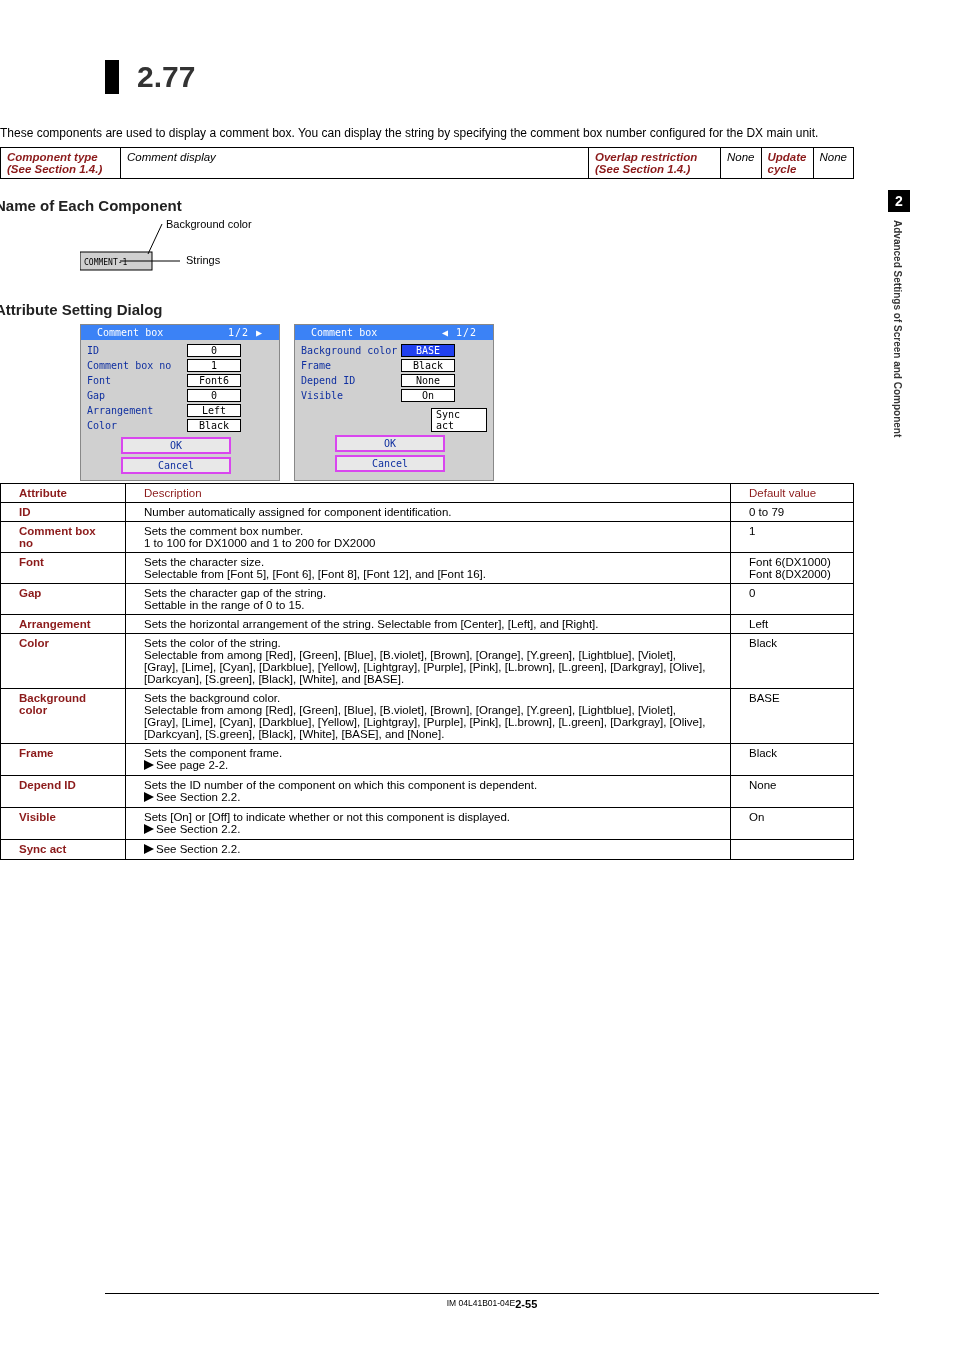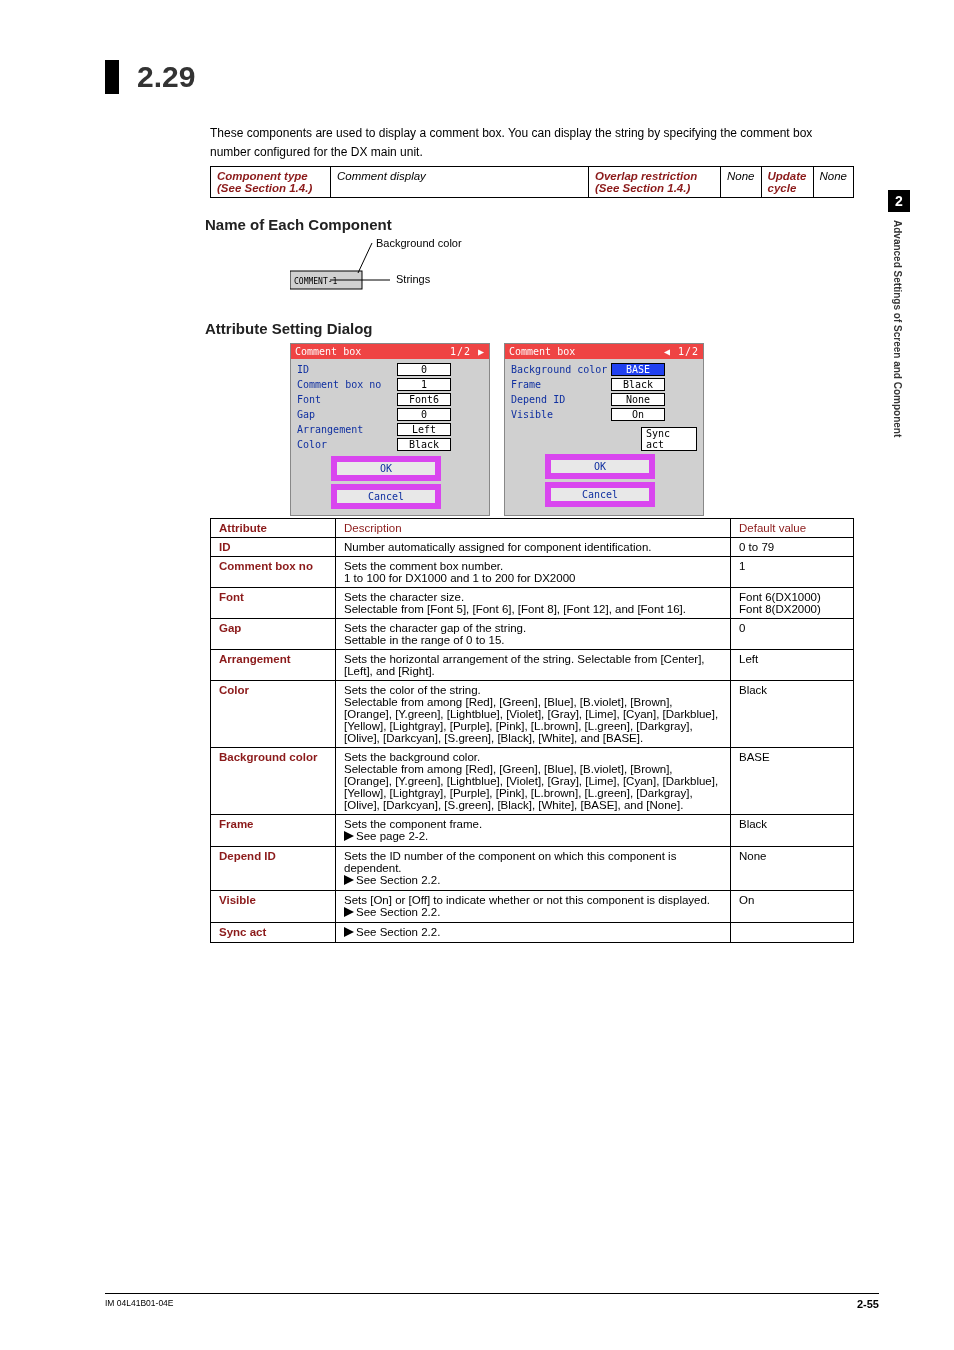--- a/index.html
+++ b/index.html
@@ -35,70 +35,70 @@
     margin-left: 4px;
   }
   .side-text {
     writing-mode: vertical-rl;
     font-size: 10px;
     font-weight: bold;
     color: #333;
     margin-left: 8px;
   }
 
-  .content { margin-left: 210px; margin-right: 100px; margin-top: 30px; font-size: 12px; }
+  .content { margin-right: 100px; margin-top: 30px; font-size: 12px; }
 
   .intro { line-height: 1.6; margin-bottom: 4px; }
 
   
   .info-table { border-collapse: collapse; width: 100%; font-size: 11.5px; font-style: italic; }
   .info-table td { border: 1px solid #000; padding: 3px 6px; vertical-align: top; }
   .info-table .lbl { font-weight: bold; color: #8b1a1a; }
 
   h3.sub { font-size: 15px; font-weight: bold; color: #222; margin-top: 18px; margin-bottom: 6px; margin-left: -5px; }
 
   
   .diagram { margin-left: 80px; }
   .diag-svg { }
 
   
   .dialogs { display: flex; gap: 14px; margin-left: 80px; }
   .dialog { width: 200px; border: 1px solid #888; background: #d0d0d0; padding: 4px 6px 6px 6px; font-size: 10px; }
-  .dialog-header { background: #ef4444; color: #fff; padding: 2px 4px; display: flex; justify-content: space-between; margin: -4px -6px 4px -6px; font-size: 10px; font-family: monospace; }
+  .dialog-header { background: #3b82f6; color: #fff; padding: 2px 16px; display: flex; justify-content: space-between; margin: -4px -6px 4px -6px; font-size: 10px; font-family: monospace; }
   .dialog-header .arrows { letter-spacing: 1px; }
   .dlg-row { display: flex; align-items: center; margin: 2px 0; }
   .dlg-label { color: #1030a0; width: 100px; font-family: monospace; font-size: 10px;}
   .dlg-val { border: 1px solid #000; background: #fff; padding: 0 4px; min-width: 54px; text-align: center; font-family: monospace; font-size: 10px;}
   .dlg-val.base { background: #2040f0; color: #fff; }
-  .dlg-btn { border: 6px solid #d946ef; background: #e8e8e8; display:inline-block; padding: 1px 0; width: 110px; text-align:center; margin: 3px 0 0 34px; font-family: monospace; font-size:10px; color:#1030a0;}
+  .dlg-btn { border: 2px solid #d946ef; background: #e8e8e8; display:inline-block; padding: 1px 0; width: 110px; text-align:center; margin: 3px 0 0 34px; font-family: monospace; font-size:10px; color:#1030a0;}
   .dlg-act { background:#fff; border:1px solid #000; display:inline-block; padding:0 4px; font-family:monospace; font-size:10px; margin-top:4px; margin-left:130px;}
 
   
   .attr-table { border-collapse: collapse; width: 100%; font-size: 11.5px; margin-top: 2px; }
-  .attr-table th, .attr-table td { border: 1px solid #000; padding: 3px 8px; vertical-align: top; }
+  .attr-table th, .attr-table td { border: 1px solid #000; padding: 3px 18px; vertical-align: top; }
   .attr-table th { color: #8b1a1a; font-weight: normal; text-align: left; background: #fff; }
   .attr-table .aname { color: #8b1a1a; font-weight: bold; width: 125px; }
   .attr-table .defv { width: 123px; }
   .see { display:inline-flex; align-items:center; }
   .see svg { margin-right:2px; }
 
   .bullet-line { display:block; }
 
   
-  .footer { position: absolute; bottom: 40px; left: 105px; right: 75px; border-top: 1px solid #000; padding-top: 4px; font-size: 8.5px; display:flex; justify-content: space-between;}
+  .footer { position: absolute; bottom: 40px; left: 105px; right: 75px; border-top: 1px solid #000; padding-top: 4px; font-size: 8.5px; display:flex; justify-content: center;}
   .footer .pagenum { font-weight: bold; font-size: 11px; }
 
 </style>
 </head>
 <body>
 <div class="page">
 
 <div class="heading-wrap">
   <div class="heading-bar"></div>
-  <div class="heading-num">2.29</div>
+  <div class="heading-num">2.77</div>
 </div>
 
 <div class="side-tab">
   <div class="side-box">2</div>
   <div class="side-text">Advanced Settings of Screen and Component</div>
 </div>
 
 <div class="content">
 
   <p class="intro">These components are used to display a comment box.  You can display the string by specifying the comment box number configured for the DX main unit.</p>

